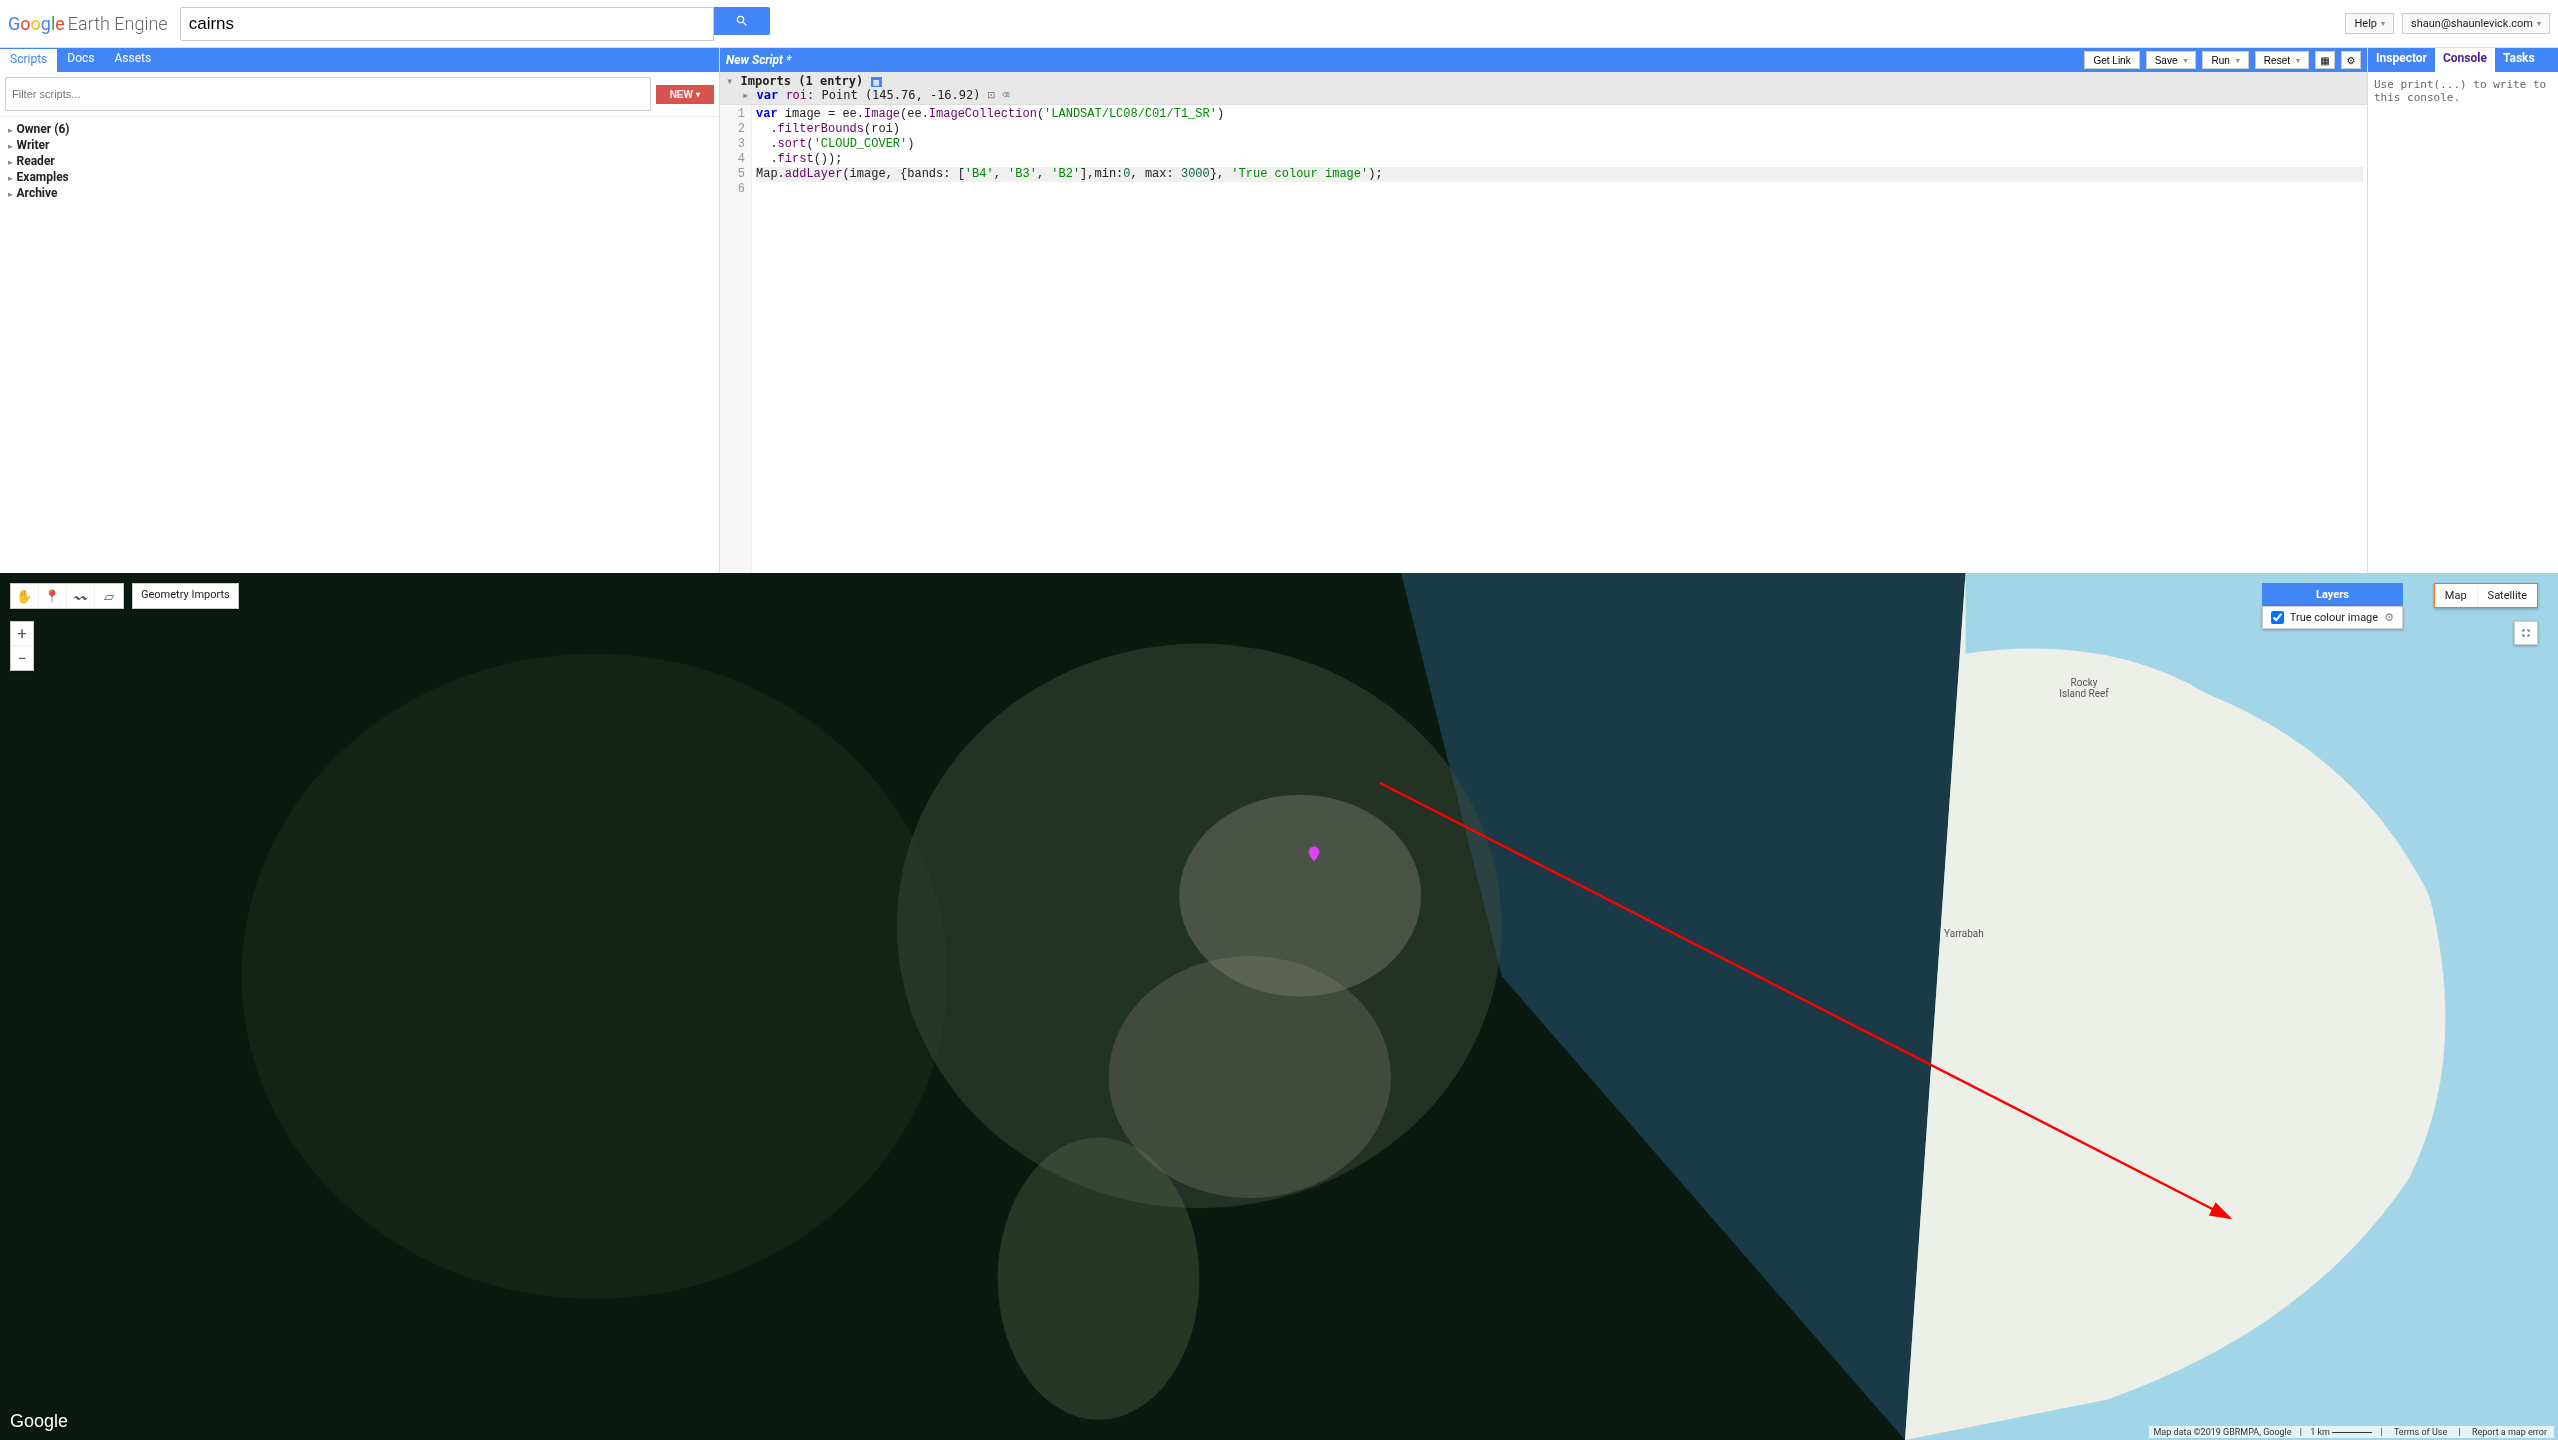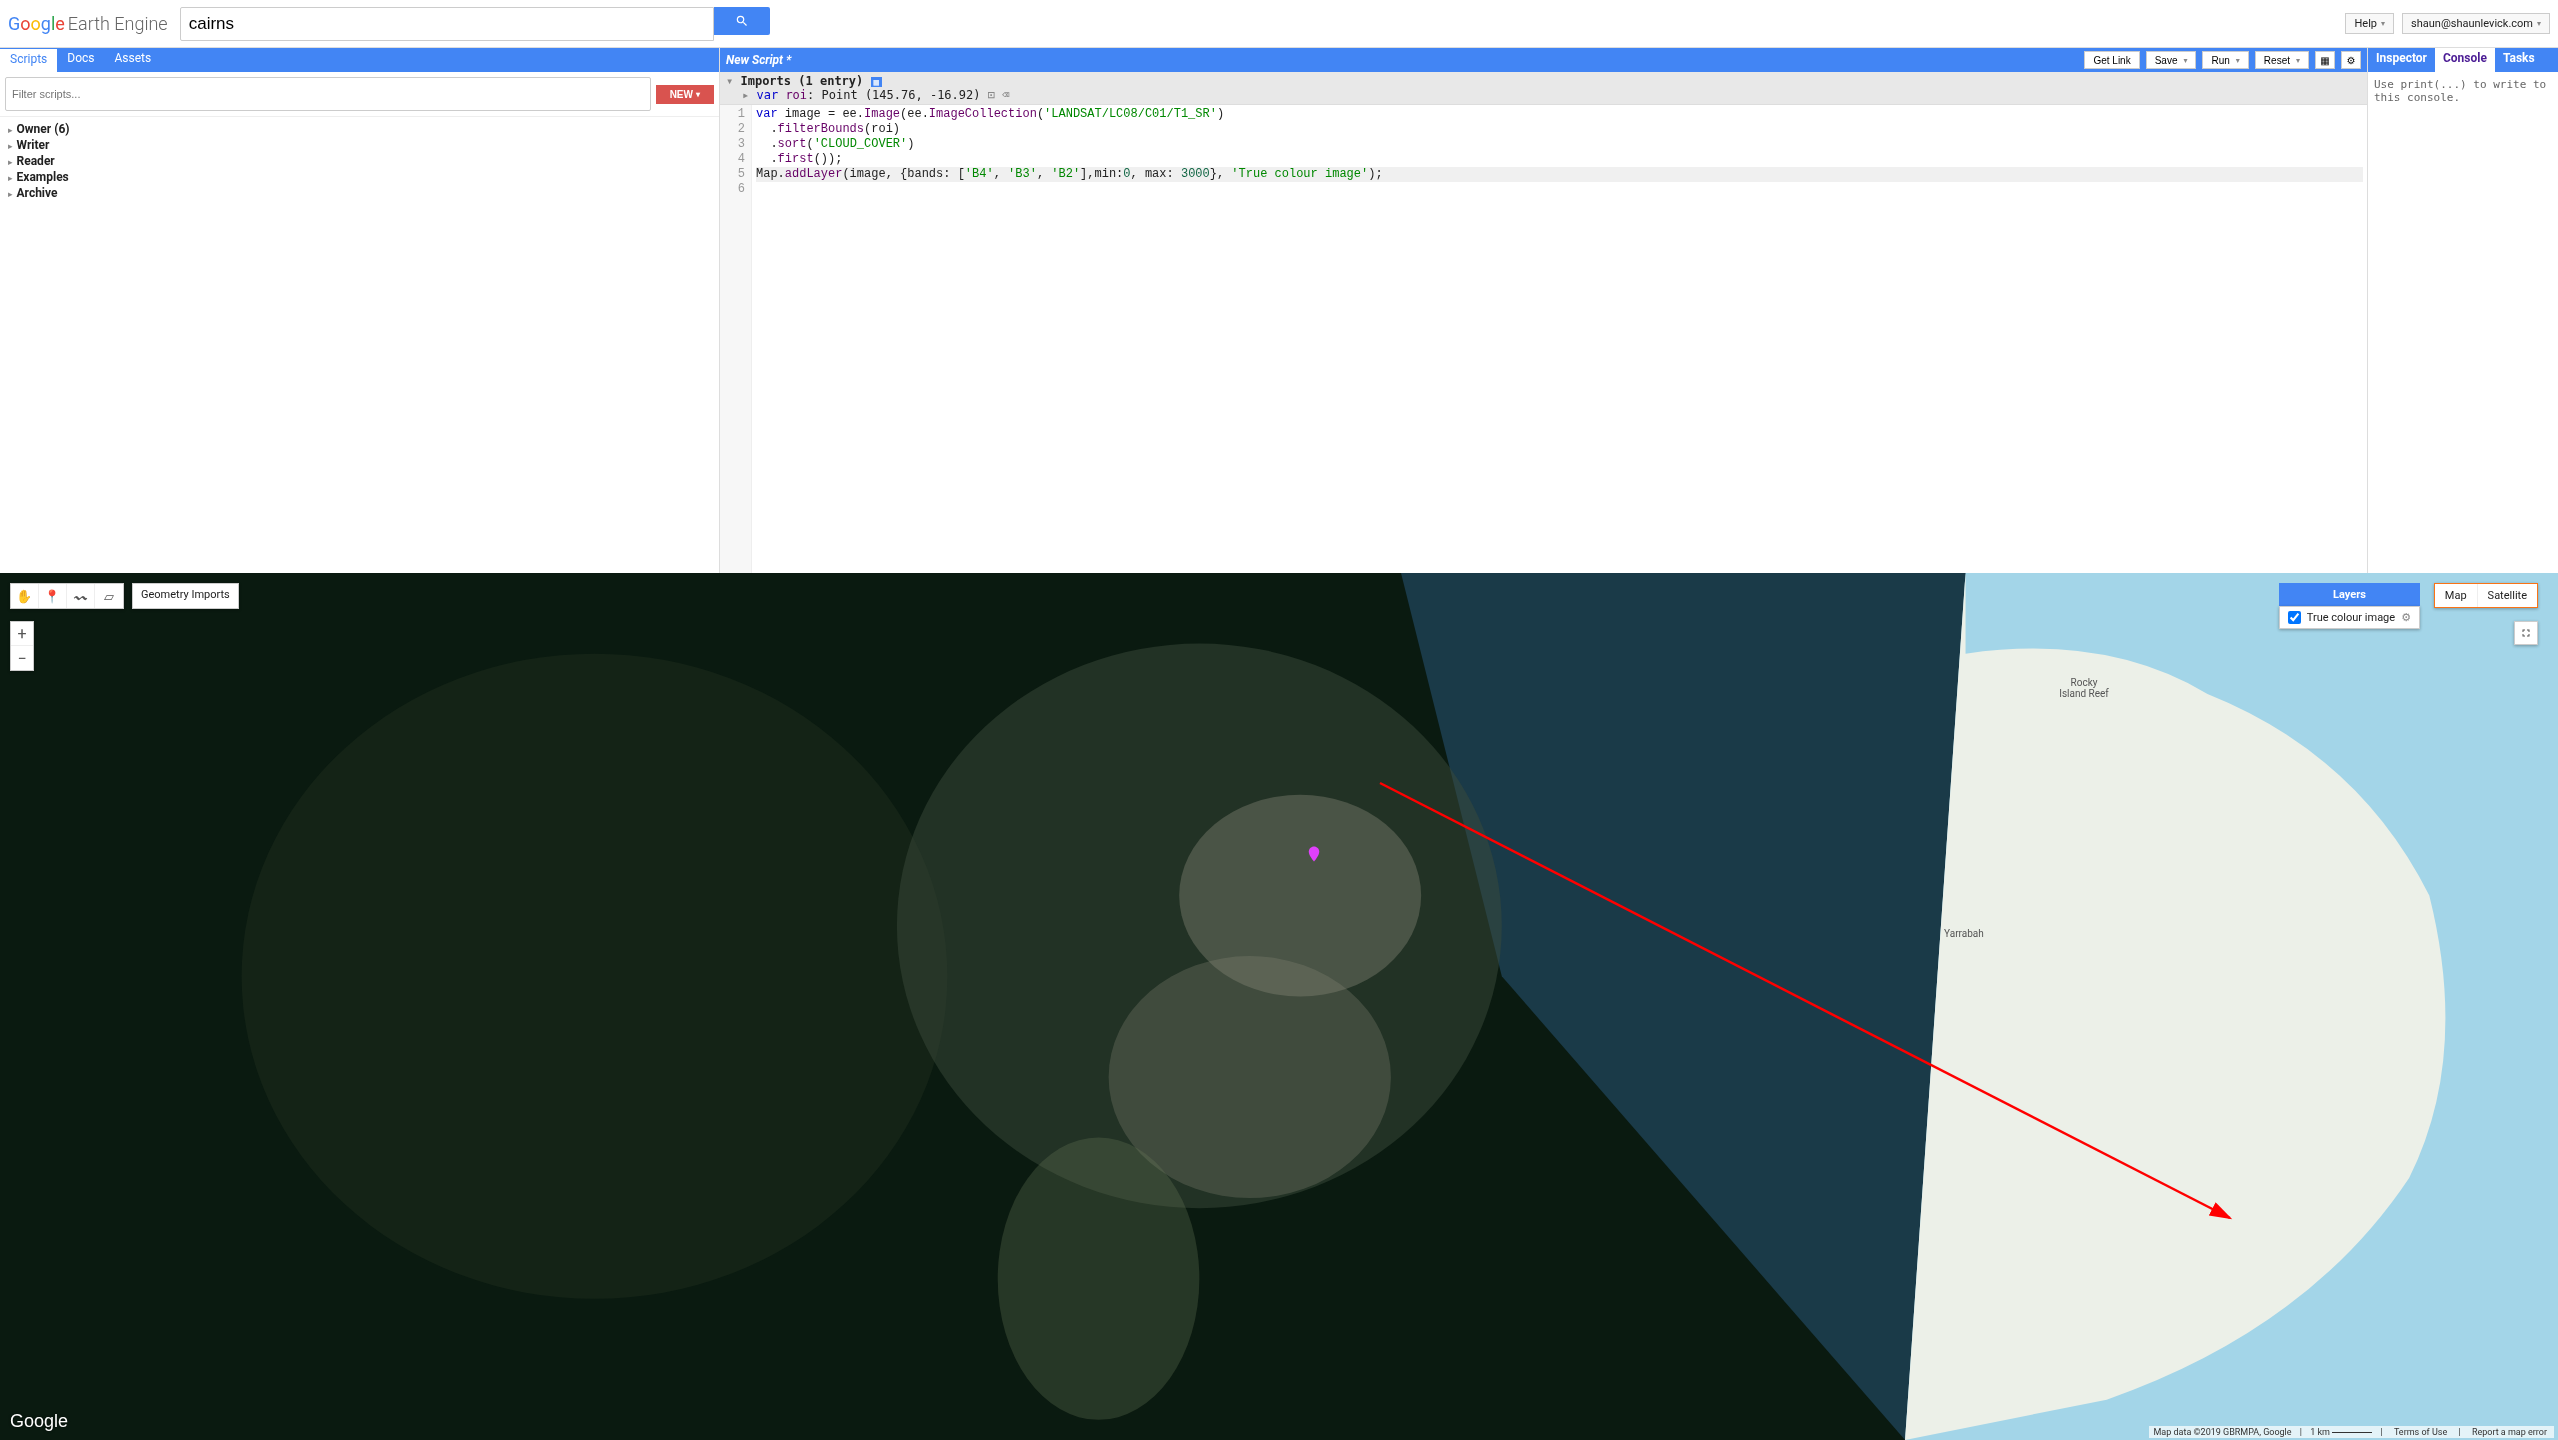--- a/index.html
+++ b/index.html
@@ -37,40 +37,40 @@
 .tool-btn { background: #fff; border: 1px solid #ccc; padding: 2px 8px; font-size: 10px; cursor: pointer; display: flex; align-items: center; gap: 3px; }
 .tool-btn.split::after { content: "▾"; margin-left: 3px; font-size: 8px; color: #888; }
 .icon-btn { background: #fff; border: 1px solid #ccc; width: 20px; height: 18px; display: flex; align-items: center; justify-content: center; font-size: 10px; cursor: pointer; }
 .code-area { flex: 1; display: flex; font-family: "Courier New", monospace; font-size: 12px; overflow: auto; }
 .gutter { width: 32px; text-align: right; padding: 2px 6px 2px 0; color: #999; background: #f7f7f7; border-right: 1px solid #eee; }
 .gutter div { height: 15px; line-height: 15px; }
 .code-lines { flex: 1; padding: 2px 4px; }
 .code-lines .ln { height: 15px; line-height: 15px; white-space: pre; }
 .imports-row { background: #e8e8e8; border-bottom: 1px solid #ddd; padding: 2px 6px; font-family: monospace; font-size: 12px; }
 .code-lines .hl { background: #f0f0f0; }
-.kw { color: #0000cc; font-weight: normal; }
+.kw { color: #0000cc; font-weight: bold; }
 .str { color: #008800; }
 .num { color: #116644; }
 .prop { color: #660066; }
 .panel-right { width: 190px; background: #fff; display: flex; flex-direction: column; }
 .right-tabs { display: flex; background: #4285F4; height: 24px; }
 .rtab { padding: 3px 8px; color: #fff; font-size: 12px; font-weight: 700; cursor: pointer; }
 .rtab.active { background: #fff; color: #4c1d95; }
 .console-body { flex: 1; padding: 6px; font-family: monospace; font-size: 11px; color: #666; }
 .map { position: relative; height: calc(100vh - 48px - 525px); min-height: 200px; background: #0a1510; overflow: hidden; }
 .map svg.bg { position: absolute; inset: 0; width: 100%; height: 100%; }
 .mapctrl-tl { position: absolute; top: 10px; left: 10px; display: flex; gap: 8px; z-index: 10; }
 .draw-tools { display: flex; background: #fff; border: 1px solid #ccc; box-shadow: 0 1px 3px rgba(0,0,0,.3); }
 .draw-tool { width: 28px; height: 24px; display: flex; align-items: center; justify-content: center; border-right: 1px solid #eee; cursor: pointer; font-size: 13px; color: #555; }
 .draw-tool:last-child { border-right: none; }
 .geom-imports { background: #fff; border: 1px solid #ccc; padding: 4px 8px; font-size: 11px; cursor: pointer; box-shadow: 0 1px 3px rgba(0,0,0,.3); }
 .zoomctrl { position: absolute; top: 48px; left: 10px; background: #fff; width: 24px; border: 1px solid #ccc; box-shadow: 0 1px 3px rgba(0,0,0,.3); z-index: 10; }
 .zoomctrl div { height: 24px; display: flex; align-items: center; justify-content: center; border-bottom: 1px solid #eee; cursor: pointer; font-size: 16px; color: #555; }
 .zoomctrl div:last-child { border-bottom: none; }
-.layers-panel { position: absolute; top: 10px; right: 138px; z-index: 10; }
+.layers-panel { position: absolute; top: 10px; right: 155px; z-index: 10; }
 .layers-btn { background: #4285F4; color: #fff; padding: 4px 14px; font-size: 11px; font-weight: 700; cursor: pointer; text-align: center; border: 1px solid #4285F4; }
 .layers-list { background: #fff; border: 1px solid #ccc; box-shadow: 0 1px 3px rgba(0,0,0,.3); }
 .layer-row { display: flex; align-items: center; padding: 4px 8px; gap: 6px; font-size: 11px; }
 .layer-row input[type=checkbox] { cursor: pointer; }
 .layer-gear { margin-left: auto; cursor: pointer; color: #888; }
 .maptype { position: absolute; top: 10px; right: 20px; display: flex; background: #fff; border: 1px solid #f97316; box-shadow: 0 1px 3px rgba(0,0,0,.3); z-index: 10; }
 .maptype div { padding: 5px 10px; font-size: 11px; cursor: pointer; border-right: 1px solid #eee; }
 .maptype div:last-child { border-right: none; }
 .fullscreen-btn { position: absolute; top: 48px; right: 20px; background: #fff; width: 24px; height: 24px; border: 1px solid #ccc; display: flex; align-items: center; justify-content: center; cursor: pointer; z-index: 10; box-shadow: 0 1px 3px rgba(0,0,0,.3); }
 .map-attr { position: absolute; bottom: 2px; right: 4px; font-size: 9px; color: #333; background: rgba(255,255,255,.7); padding: 1px 4px; z-index: 10; }

